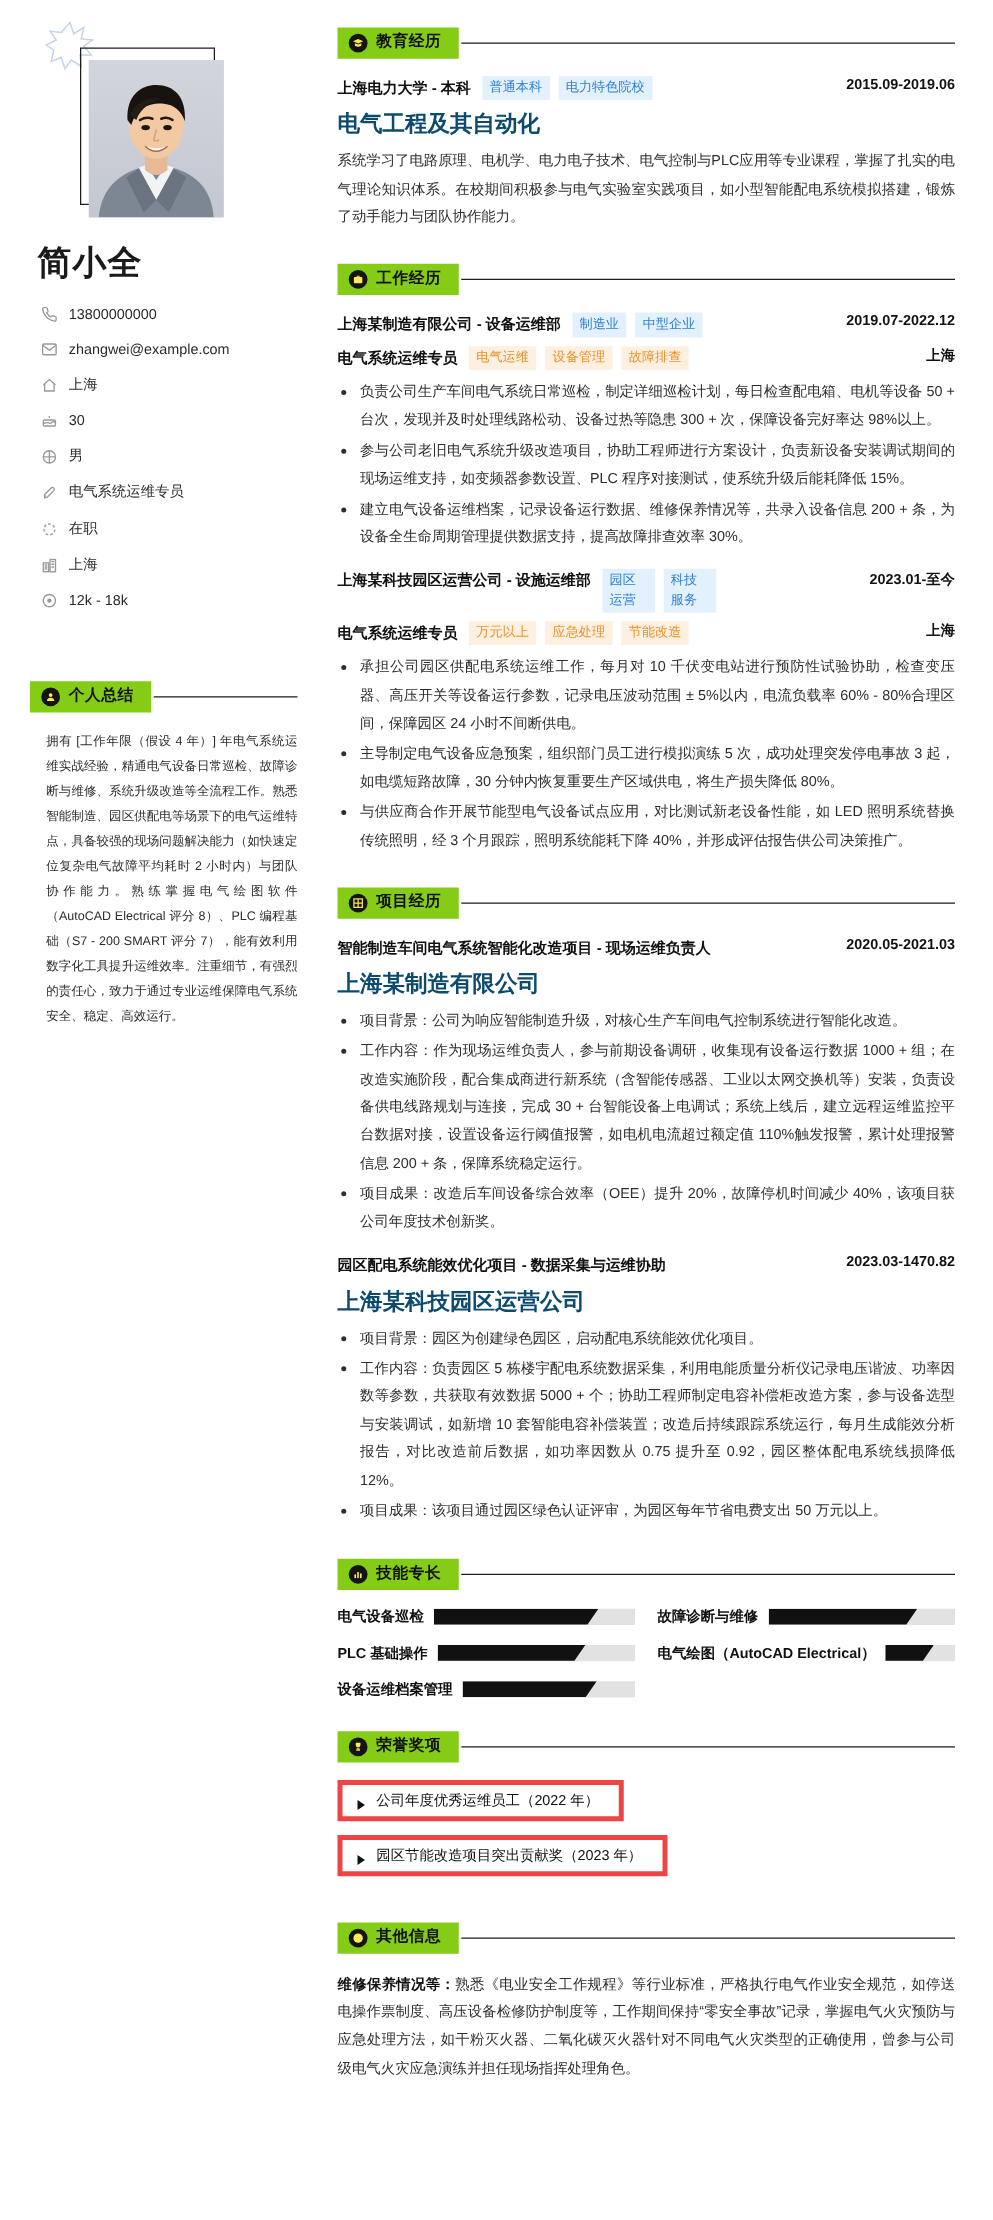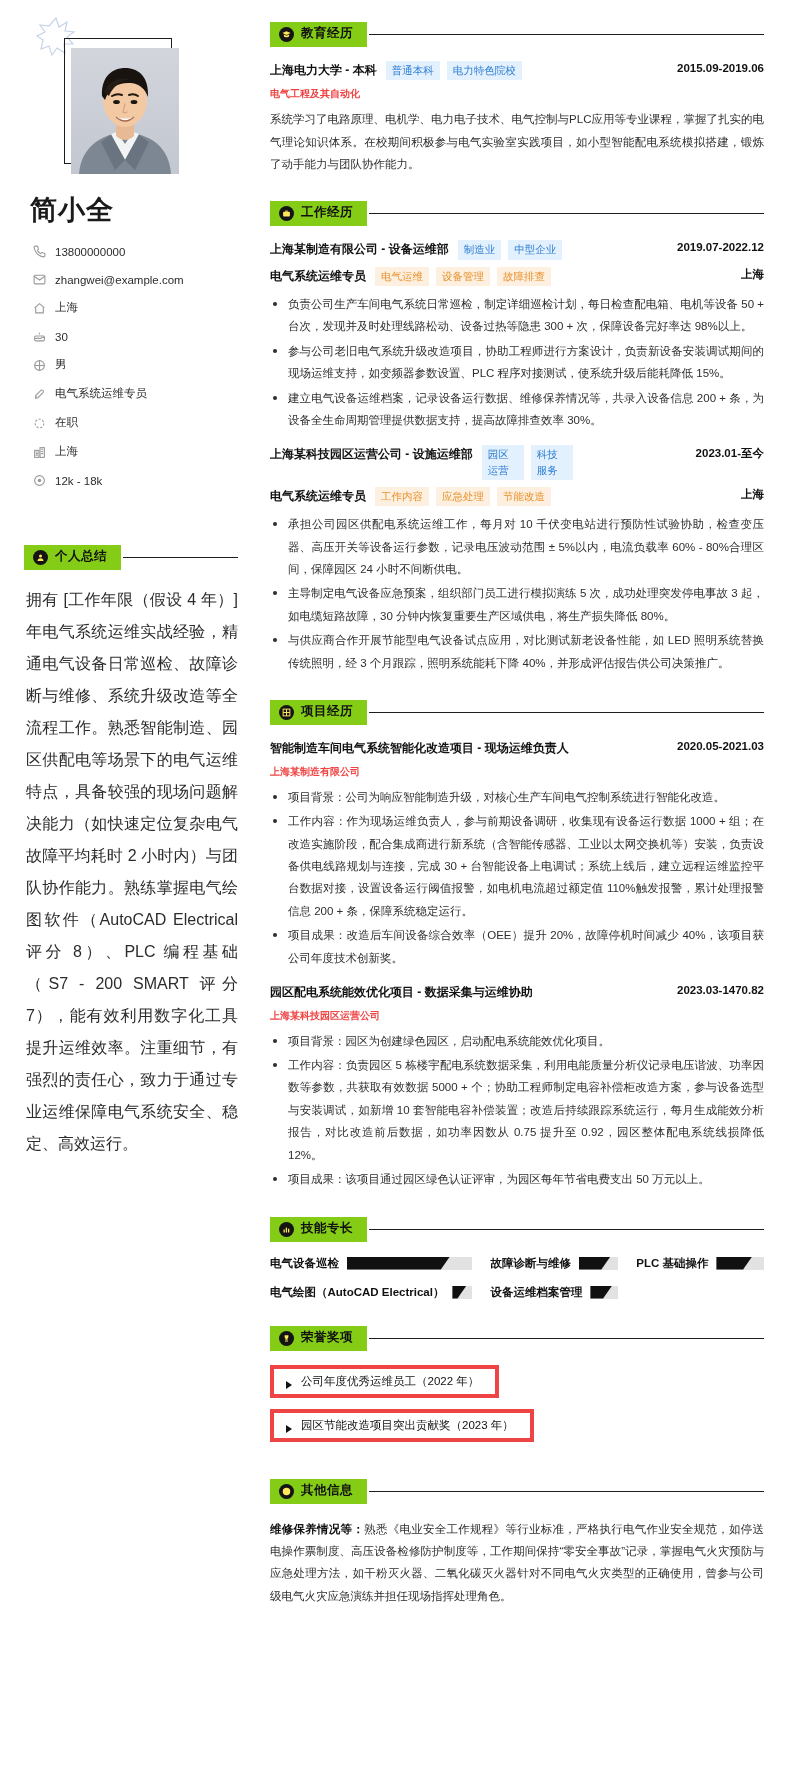--- a/index.html
+++ b/index.html
@@ -121,25 +121,25 @@
   }
   .sec-rule {
     flex: 1 1 auto;
     height: 1px;
     background: #1d1d1d;
     margin-left: 2px;
   }
 
   .sidebar .sec-head { margin-top: 58px; }
   .summary-text {
-    font-size: 16px;
+    font-size: 10px;
     line-height: 2.0;
     color: #2c2c2c;
     text-align: justify;
-    margin-left: 2px;
+    margin-left: 13px;
   }
 
   
   .main {
     flex: 1 1 auto;
     padding: 22px 30px 40px 8px;
     min-width: 0;
   }
   .section { margin-bottom: 26px; }
 
@@ -177,23 +177,23 @@
     padding-top: 1px;
   }
   .entry-loc {
     font-size: 11.5px;
     font-weight: 700;
     color: #111;
     white-space: nowrap;
     flex: 0 0 auto;
   }
   .entry-sub {
-    font-size: 10px;
-    font-weight: 700;
-    color: #ef4444;
+    font-size: 18px;
+    font-weight: 700;
+    color: #0c4a6e;
     margin-bottom: 7px;
   }
   .desc {
     font-size: 11.5px;
     line-height: 1.95;
     color: #2e2e2e;
     text-align: justify;
   }
   ul.bullets {
     list-style: none;
@@ -215,21 +215,21 @@
     left: 3px;
     top: 9px;
     width: 4px; height: 4px;
     border-radius: 50%;
     background: #2e2e2e;
   }
 
   
   .skills-grid {
     display: grid;
-    grid-template-columns: 1fr 1fr 1fr;
+    grid-template-columns: 1fr 1fr;
     column-gap: 18px;
     row-gap: 14px;
     margin-top: 4px;
   }
   .skill {
     display: flex;
     align-items: center;
     gap: 8px;
   }
   .skill-name {
@@ -520,21 +520,21 @@
           <span class="tags">
             <span class="tag blue narrow">园区运营</span>
             <span class="tag blue narrow">科技服务</span>
           </span>
           <span class="spacer"></span>
           <span class="entry-date">2023.01-至今</span>
         </div>
         <div class="entry-row">
           <span class="entry-title">电气系统运维专员</span>
           <span class="tags">
-            <span class="tag orange">工作内容</span>
+            <span class="tag orange">万元以上</span>
             <span class="tag orange">应急处理</span>
             <span class="tag orange">节能改造</span>
           </span>
           <span class="spacer"></span>
           <span class="entry-loc">上海</span>
         </div>
         <ul class="bullets">
           <li>承担公司园区供配电系统运维工作，每月对 10 千伏变电站进行预防性试验协助，检查变压器、高压开关等设备运行参数，记录电压波动范围 ± 5%以内，电流负载率 60% - 80%合理区间，保障园区 24 小时不间断供电。</li>
           <li>主导制定电气设备应急预案，组织部门员工进行模拟演练 5 次，成功处理突发停电事故 3 起，如电缆短路故障，30 分钟内恢复重要生产区域供电，将生产损失降低 80%。</li>
           <li>与供应商合作开展节能型电气设备试点应用，对比测试新老设备性能，如 LED 照明系统替换传统照明，经 3 个月跟踪，照明系统能耗下降 40%，并形成评估报告供公司决策推广。</li>

